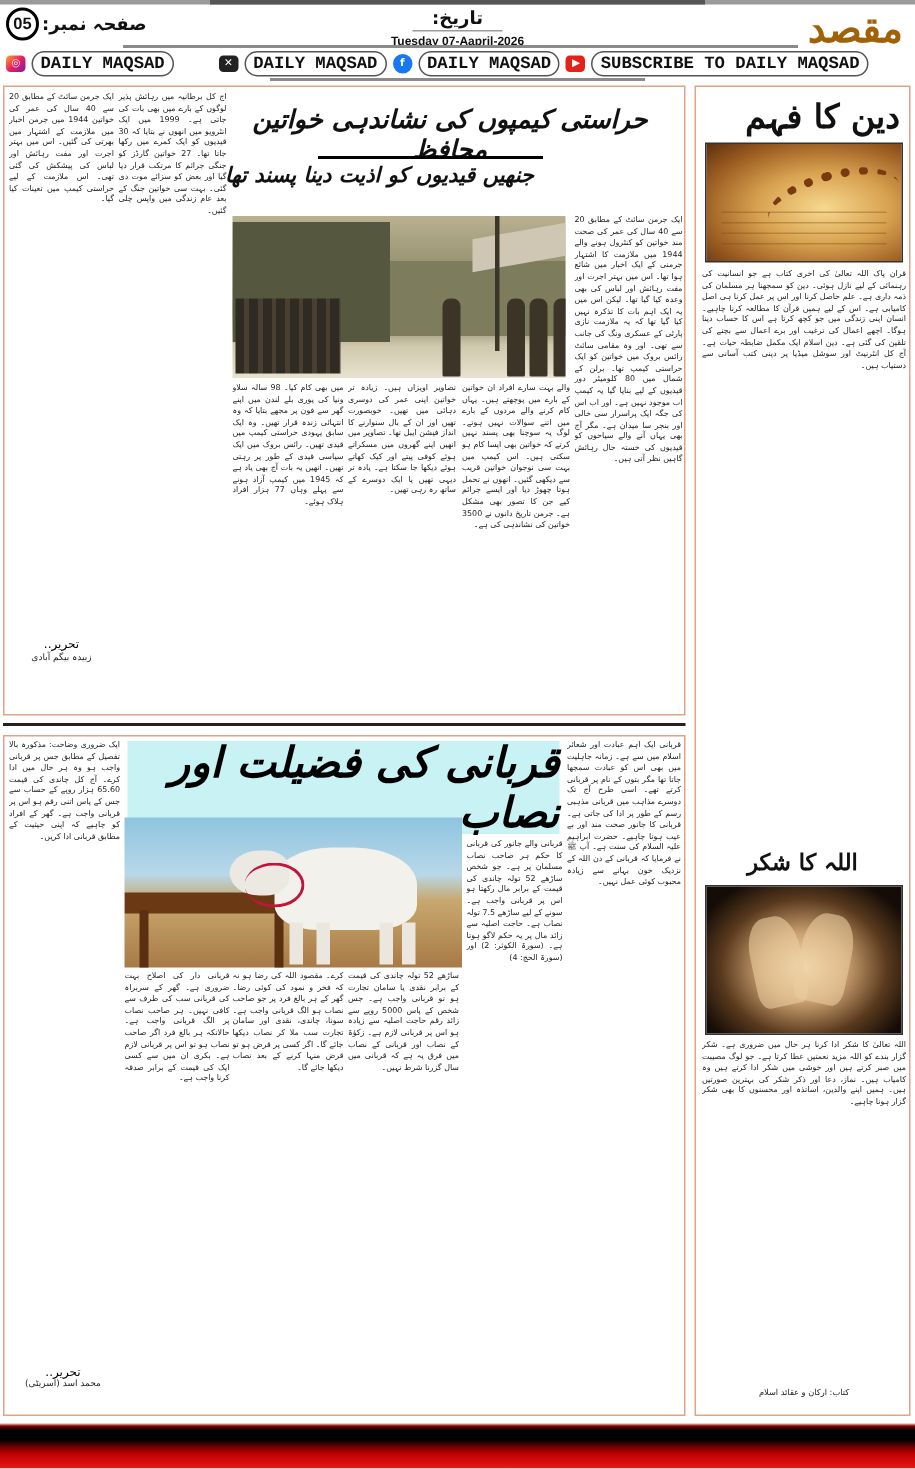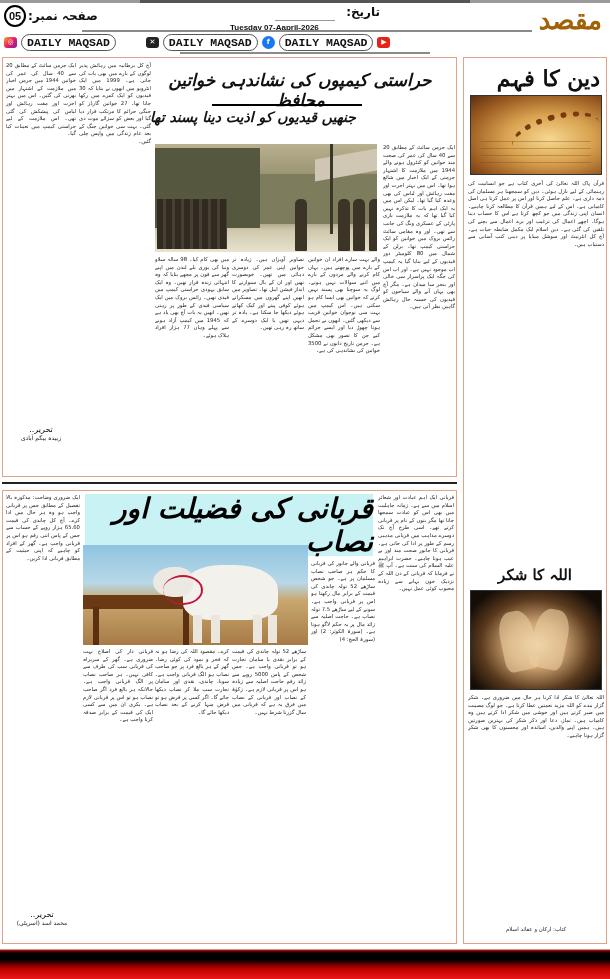--- a/index.html
+++ b/index.html
@@ -3,21 +3,21 @@
 <meta charset="utf-8">
 <style>
 *{box-sizing:border-box;margin:0;padding:0;}
 html,body{width:610px;height:979px;overflow:hidden;background:#fff;}
 body{position:relative;font-family:"DejaVu Sans",sans-serif;color:#111;}
 .abs{position:absolute;}
 
 .top-bar{left:0;top:0;width:610px;height:3px;background:#9a9a9a;}
 .top-bar-dark{left:140px;top:0;width:330px;height:3px;background:#555;}
 .logo{right:8px;top:6px;font-family:"DejaVu Serif",serif;font-weight:bold;font-size:26px;line-height:28px;direction:rtl;color:#a16207;}
-.date-block{left:230px;top:5px;width:150px;}
+.date-block{left:230px;top:5px;width:150px;text-align:center;}
 .date-label{font-size:12px;font-weight:bold;direction:rtl;line-height:14px;}
 .date-rule{width:60px;height:1px;background:#999;margin:1px auto 2px auto;}
 .date-value{font-family:"Liberation Sans",sans-serif;font-size:8px;font-weight:bold;line-height:10px;}
 .page-no{left:4px;top:5px;display:flex;align-items:center;gap:2px;}
 .page-no-circle{width:22px;height:22px;border:2px solid #000;border-radius:50%;font-family:"Liberation Sans",sans-serif;font-weight:bold;font-size:11px;display:flex;align-items:center;justify-content:center;}
 .page-no-label{font-size:12px;font-weight:bold;direction:rtl;text-align:right;}
 .header-rule{left:82px;top:30px;width:450px;height:2px;background:#8a8a8a;}
 .social{left:0;top:32px;width:610px;height:20px;display:flex;align-items:center;padding:0 4px;gap:4px;}
 .soc-icon{width:13px;height:11px;border-radius:3px;flex:none;display:flex;align-items:center;justify-content:center;font-size:7px;color:#fff;font-weight:bold;}
 .ig{background:linear-gradient(135deg,#f9a825,#e91e63,#7b1fa2);}
@@ -88,20 +88,21 @@
 
 <div class="abs social">
   <span class="soc-icon ig">◎</span>
   <span class="soc-pill">DAILY MAQSAD</span>
   <span style="width:22px;flex:none"></span>
   <span class="soc-icon xic">✕</span>
   <span class="soc-pill">DAILY MAQSAD</span>
   <span class="soc-icon fb">f</span>
   <span class="soc-pill">DAILY MAQSAD</span>
   <span class="soc-icon yt">▶</span>
+  <span class="soc-pill">SUBSCRIBE TO DAILY MAQSAD</span>
 </div>
 <div class="abs social-rule"></div>
 
 <div class="abs frame sec-top"></div>
 
 <div class="abs hl1">حراستی کیمپوں کی نشاندہی خواتین محافظ</div>
 <div class="abs hl1-rule"></div>
 <div class="abs hl2">جنھیں قیدیوں کو اذیت دینا پسند تھا</div>
 
 <div class="abs img-camp">

